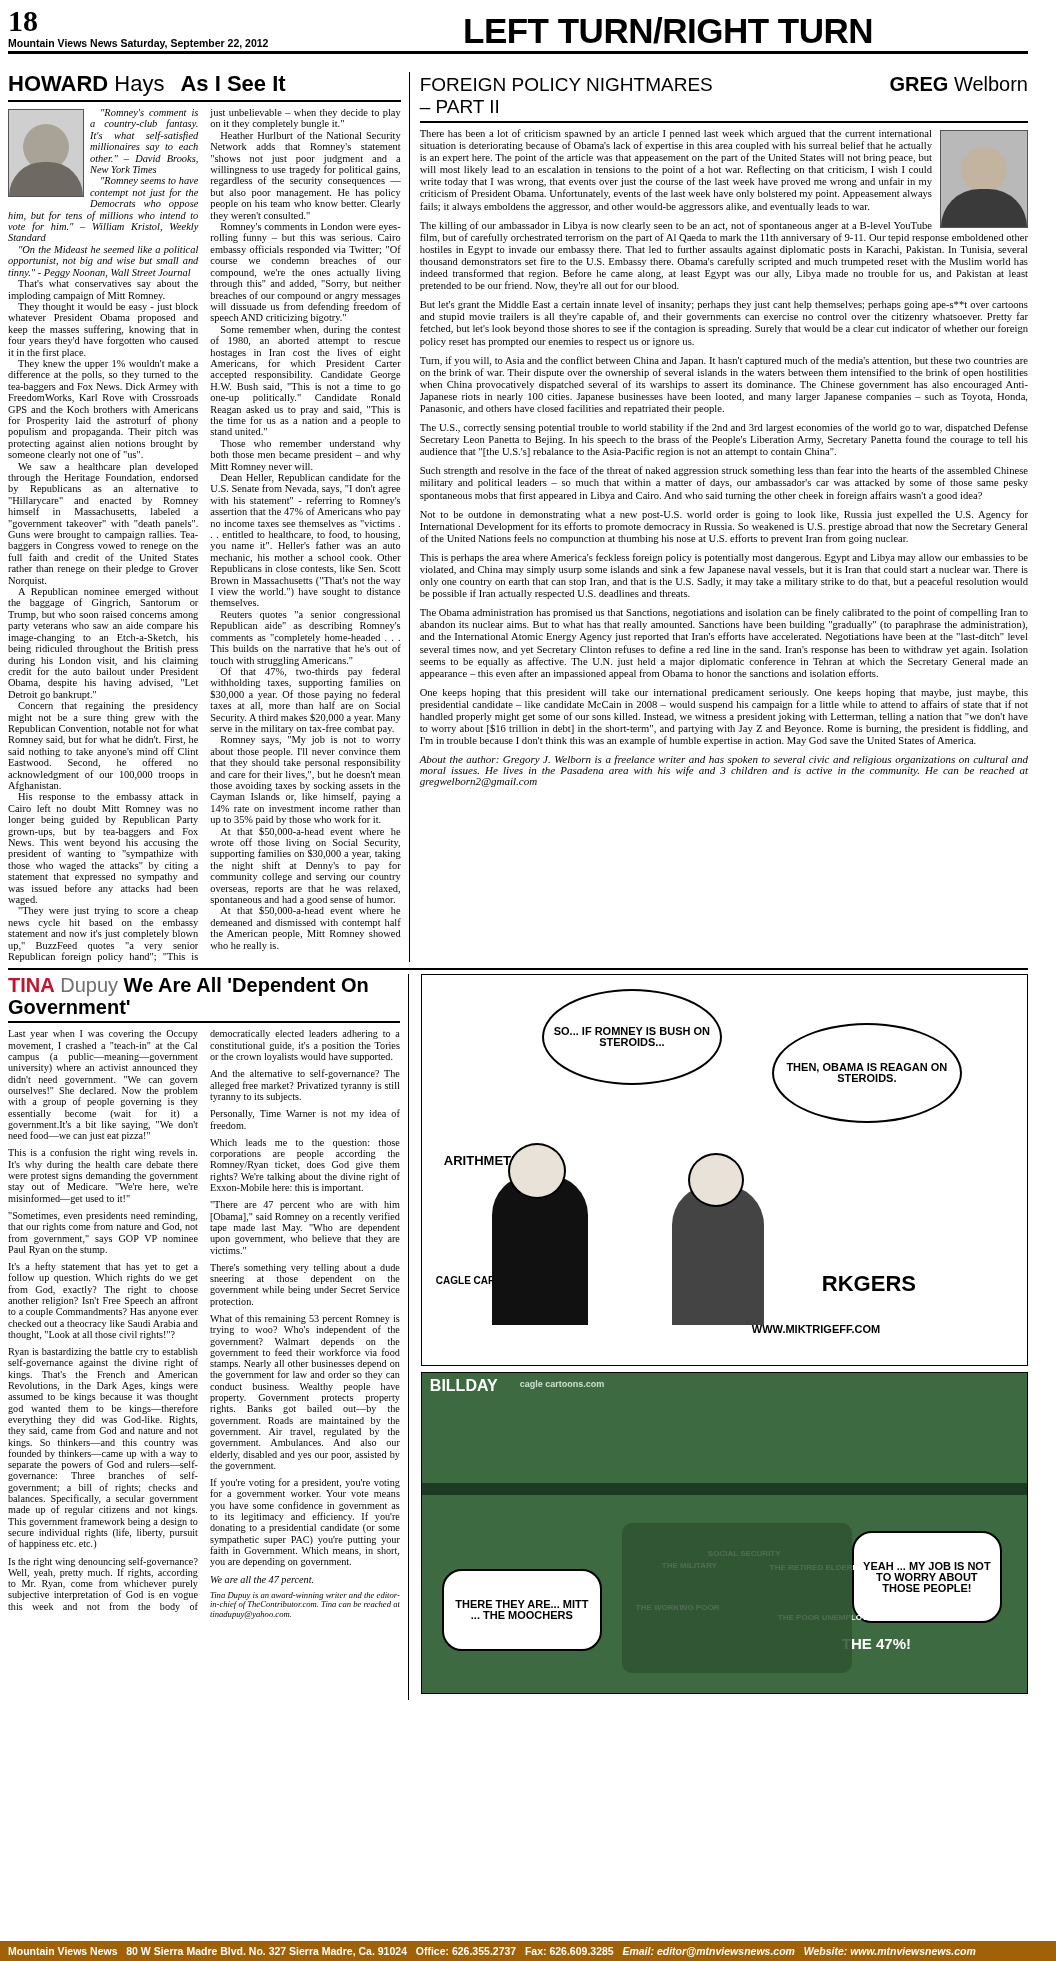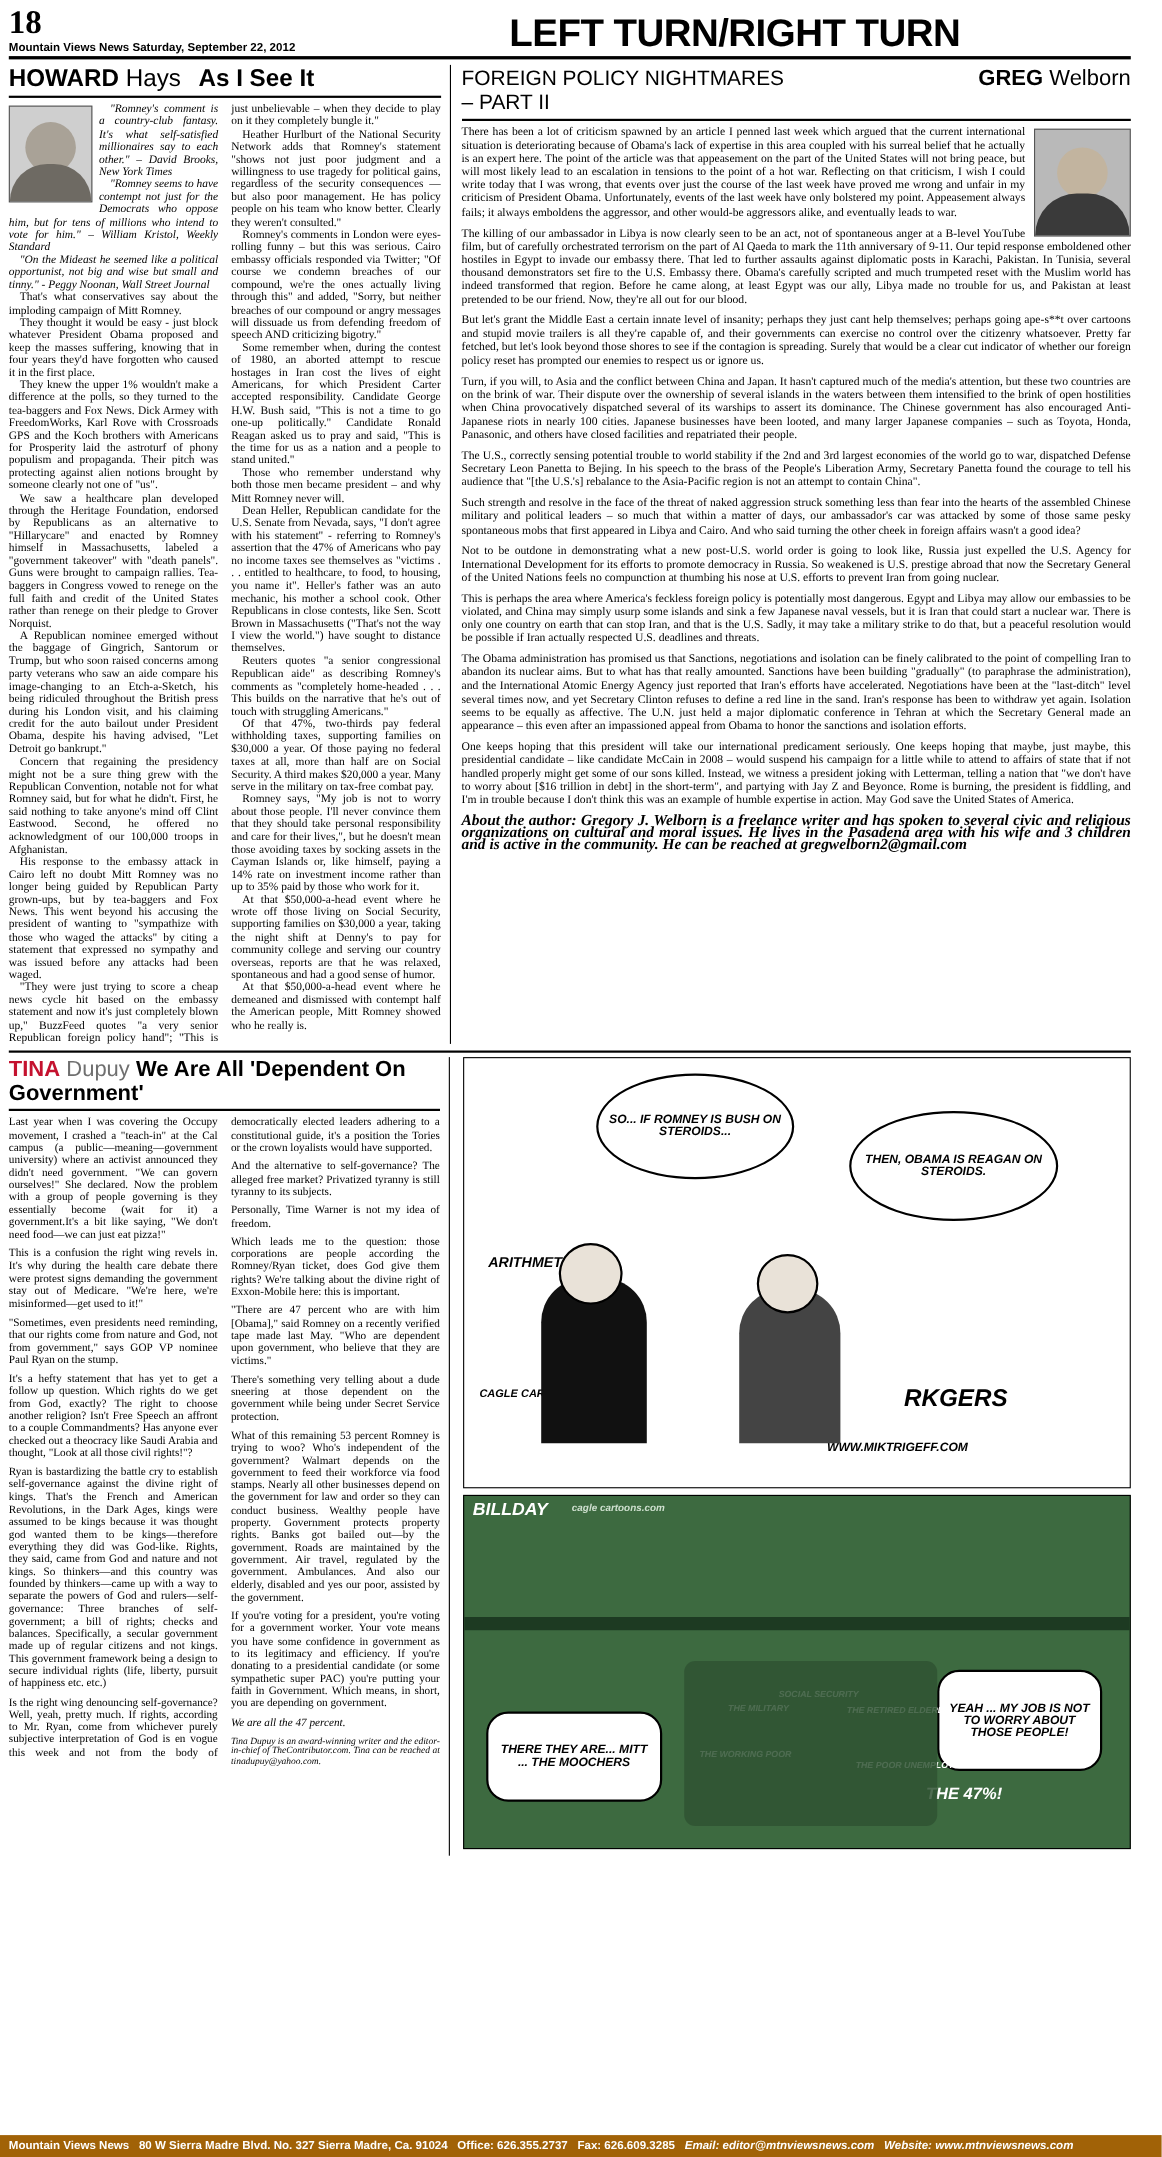--- a/index.html
+++ b/index.html
@@ -43,21 +43,21 @@
     font-weight:bold;
     font-size:35px;
     letter-spacing:-0.5px;
     line-height:36px;
   }
   .mast-right{width:30px;}
 
   
   .body-wrap{
     display:flex;
-    margin-top:5px;
+    margin-top:18px;
   }
   .left-half{
     width:404px;
     padding-right:8px;
     border-right:1px solid #000;
   }
   .right-half{
     width:626px;
     padding-left:10px;
   }
@@ -124,37 +124,36 @@
   .photo-box.greg .shoulders{background:#3a3a3a;height:38px;width:86px;}
 
   
   .fp-body{
     font-size:10.6px;
     line-height:12.1px;
     text-align:justify;
   }
   .fp-body p{margin:0 0 7px 0;text-indent:0;}
   .fp-foot{
-    font-size:14px;
+    font-size:11px;
     font-style:italic;
     line-height:11px;
     border-top:0;
     margin-top:4px;
-    font-weight:bold;
   }
 
   
   .tina-wrap{
     margin-top:6px;
     border-top:2px solid #000;
     padding-top:4px;
     display:flex;
   }
   .tina-left{width:404px;padding-right:8px;border-right:1px solid #000;}
-  .tina-right{width:626px;padding-left:12px;font-style:italic;}
+  .tina-right{width:626px;padding-left:12px;}
   .tina-head{
     font-family:"Liberation Sans", sans-serif;
     font-size:20px;
     line-height:22px;
     margin-bottom:3px;
   }
   .tina-head .red{color:#c4122f;font-weight:bold;}
   .tina-head .gray{color:#6f6f6f;font-weight:normal;}
   .tina-head .blk{color:#000;font-weight:bold;}
   .tina-cols{

